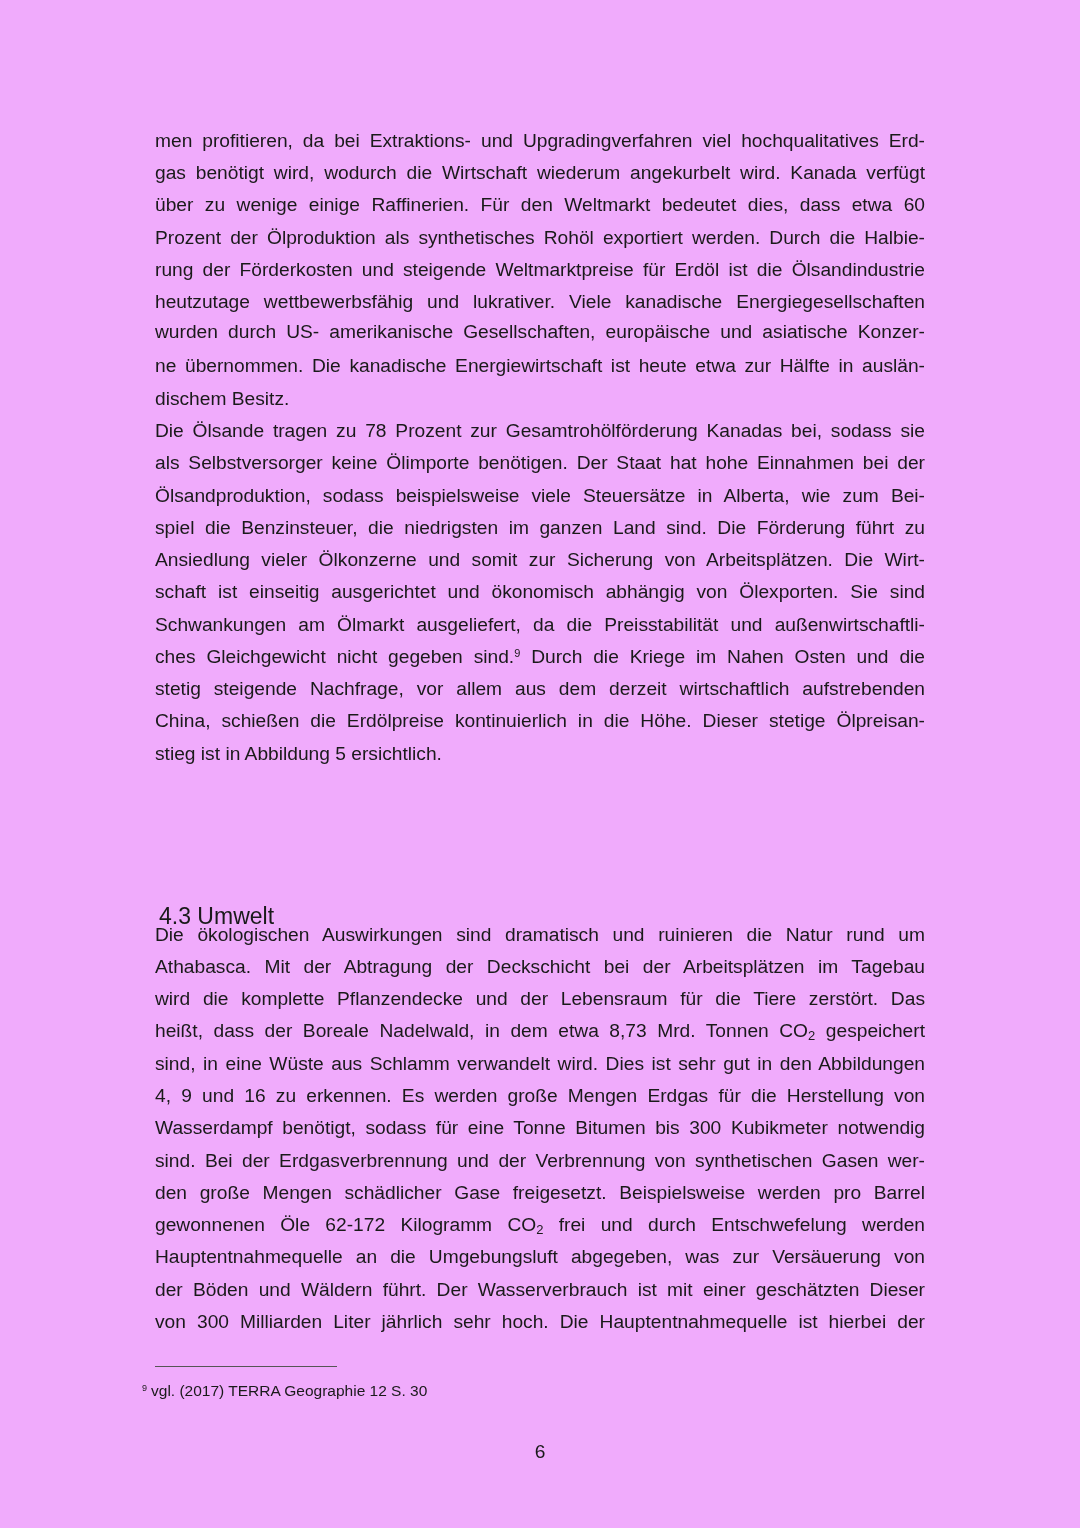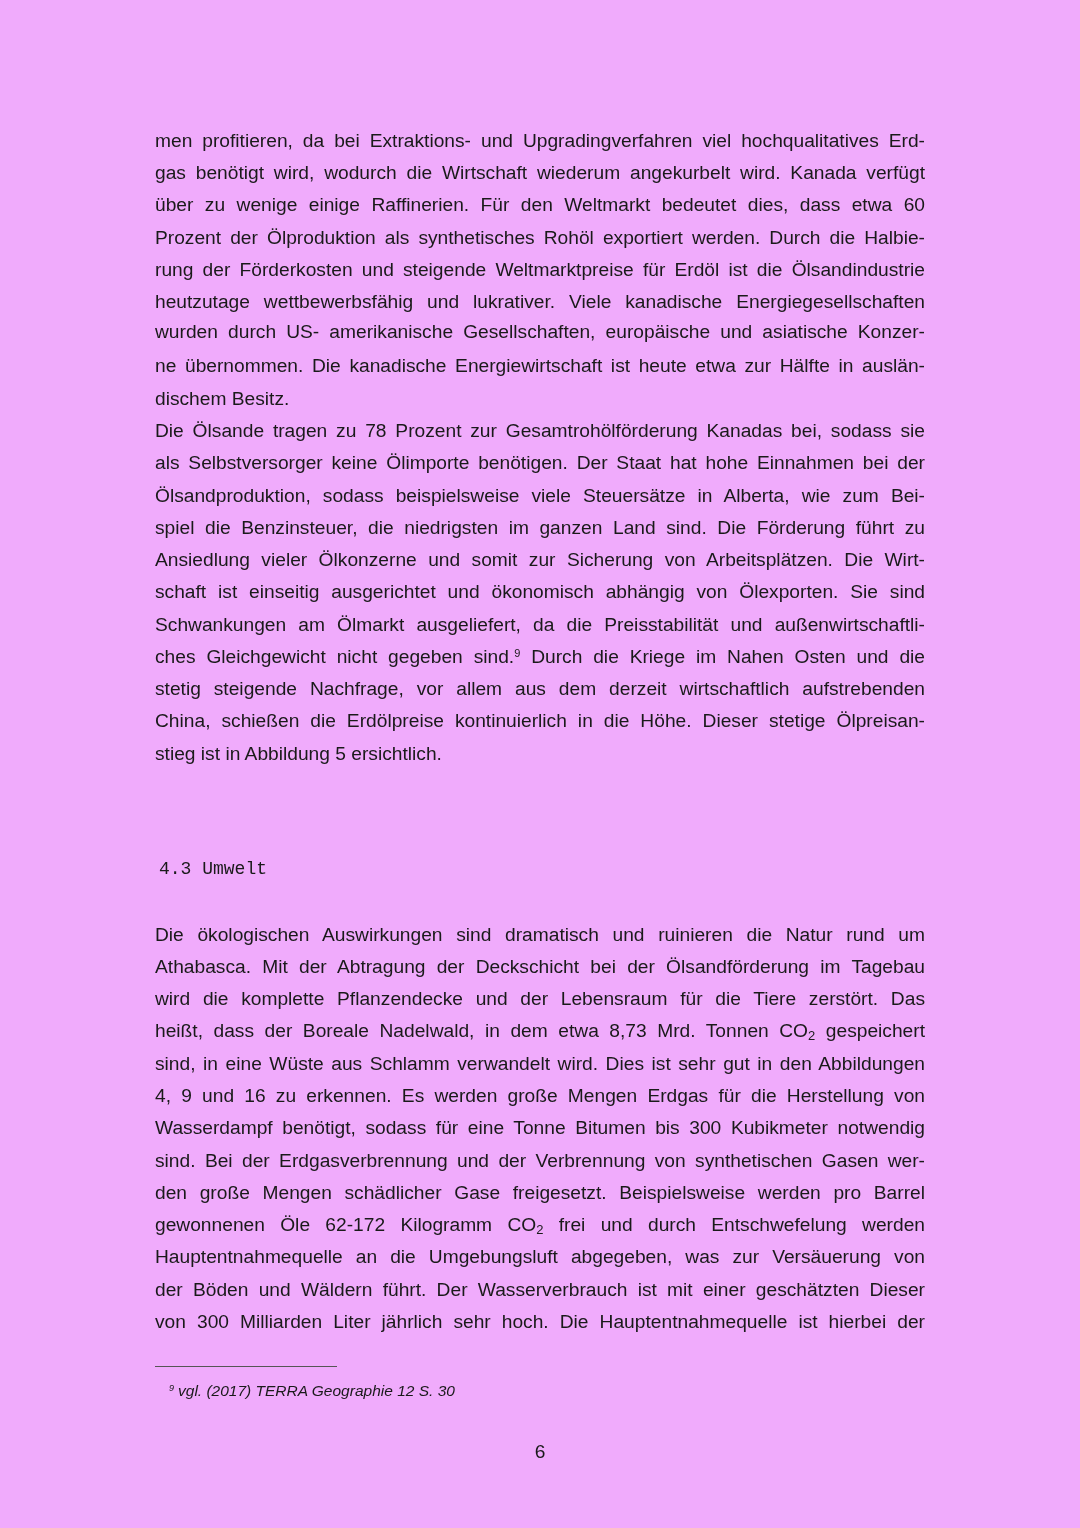--- a/index.html
+++ b/index.html
@@ -32,25 +32,24 @@
       text-align: justify;
       text-align-last: justify;
       letter-spacing: 0px;
     }
     .line.last {
       text-align-last: left;
     }
     .heading {
       position: absolute;
       left: 159px;
-      top: 857px;
-      font-size: 18px;
+      top: 904px;
+      font-size: 23px;
       line-height: 24px;
       white-space: nowrap;
-      font-family: Liberation Mono, monospace;
     }
     sup, .sup {
       font-size: 11px;
       vertical-align: 6px;
       line-height: 0;
     }
     sub, .sub {
       font-size: 13px;
       vertical-align: -3px;
       line-height: 0;
@@ -58,26 +57,25 @@
     .footnote-rule {
       position: absolute;
       left: 155px;
       top: 1366px;
       width: 182px;
       height: 1px;
       background: #555555;
     }
     .footnote {
       position: absolute;
-      left: 169px;
+      left: 142px;
       top: 1381px;
       font-size: 15.5px;
       line-height: 20px;
       white-space: nowrap;
-      font-style: italic;
     }
     .footnote .fn-mark {
       font-size: 9px;
       vertical-align: 5px;
       line-height: 0;
       margin-right: 4px;
     }
     .page-number {
       position: absolute;
       left: 0;
@@ -116,21 +114,21 @@
     <div class="line" style="top:645px"><span>ches Gleichgewicht nicht gegeben sind.</span><span class="sup">9</span><span> Durch die Kriege im Nahen Osten und die</span></div>
     <div class="line" style="top:677px">stetig steigende Nachfrage, vor allem aus dem derzeit wirtschaftlich aufstrebenden</div>
     <div class="line" style="top:709px">China, schießen die Erdölpreise kontinuierlich in die Höhe. Dieser stetige Ölpreisan-</div>
     <div class="line last" style="top:742px">stieg ist in Abbildung 5 ersichtlich.</div>
   </div>
 
   <div class="heading">4.3 Umwelt</div>
 
   <div>
     <div class="line" style="top:923px">Die ökologischen Auswirkungen sind dramatisch und ruinieren die Natur rund um</div>
-    <div class="line" style="top:955px">Athabasca. Mit der Abtragung der Deckschicht bei der Ölsandförderung im Tagebau</div>
+    <div class="line" style="top:955px">Athabasca. Mit der Abtragung der Deckschicht bei der Arbeitsplätzen im Tagebau</div>
     <div class="line" style="top:987px">wird die komplette Pflanzendecke und der Lebensraum für die Tiere zerstört. Das</div>
     <div class="line" style="top:1019px"><span>heißt, dass der Boreale Nadelwald, in dem etwa 8,73 Mrd. Tonnen CO</span><span class="sub">2</span><span>  gespeichert</span></div>
     <div class="line" style="top:1052px">sind, in eine Wüste aus Schlamm verwandelt wird. Dies ist sehr gut in den Abbildungen</div>
     <div class="line" style="top:1084px">4, 9 und 16 zu erkennen. Es werden große Mengen Erdgas für die Herstellung von</div>
     <div class="line" style="top:1116px">Wasserdampf benötigt, sodass für eine Tonne Bitumen bis 300 Kubikmeter notwendig</div>
     <div class="line" style="top:1149px">sind.  Bei der Erdgasverbrennung und der Verbrennung von synthetischen Gasen wer-</div>
     <div class="line" style="top:1181px">den große Mengen schädlicher Gase freigesetzt. Beispielsweise werden pro Barrel</div>
     <div class="line" style="top:1213px"><span>gewonnenen Öle 62-172 Kilogramm CO</span><span class="sub">2</span><span> frei und durch Entschwefelung werden</span></div>
     <div class="line" style="top:1245px">Hauptentnahmequelle an die Umgebungsluft abgegeben, was zur Versäuerung von</div>
     <div class="line" style="top:1278px">der Böden und Wäldern führt. Der Wasserverbrauch ist mit einer geschätzten Dieser</div>

